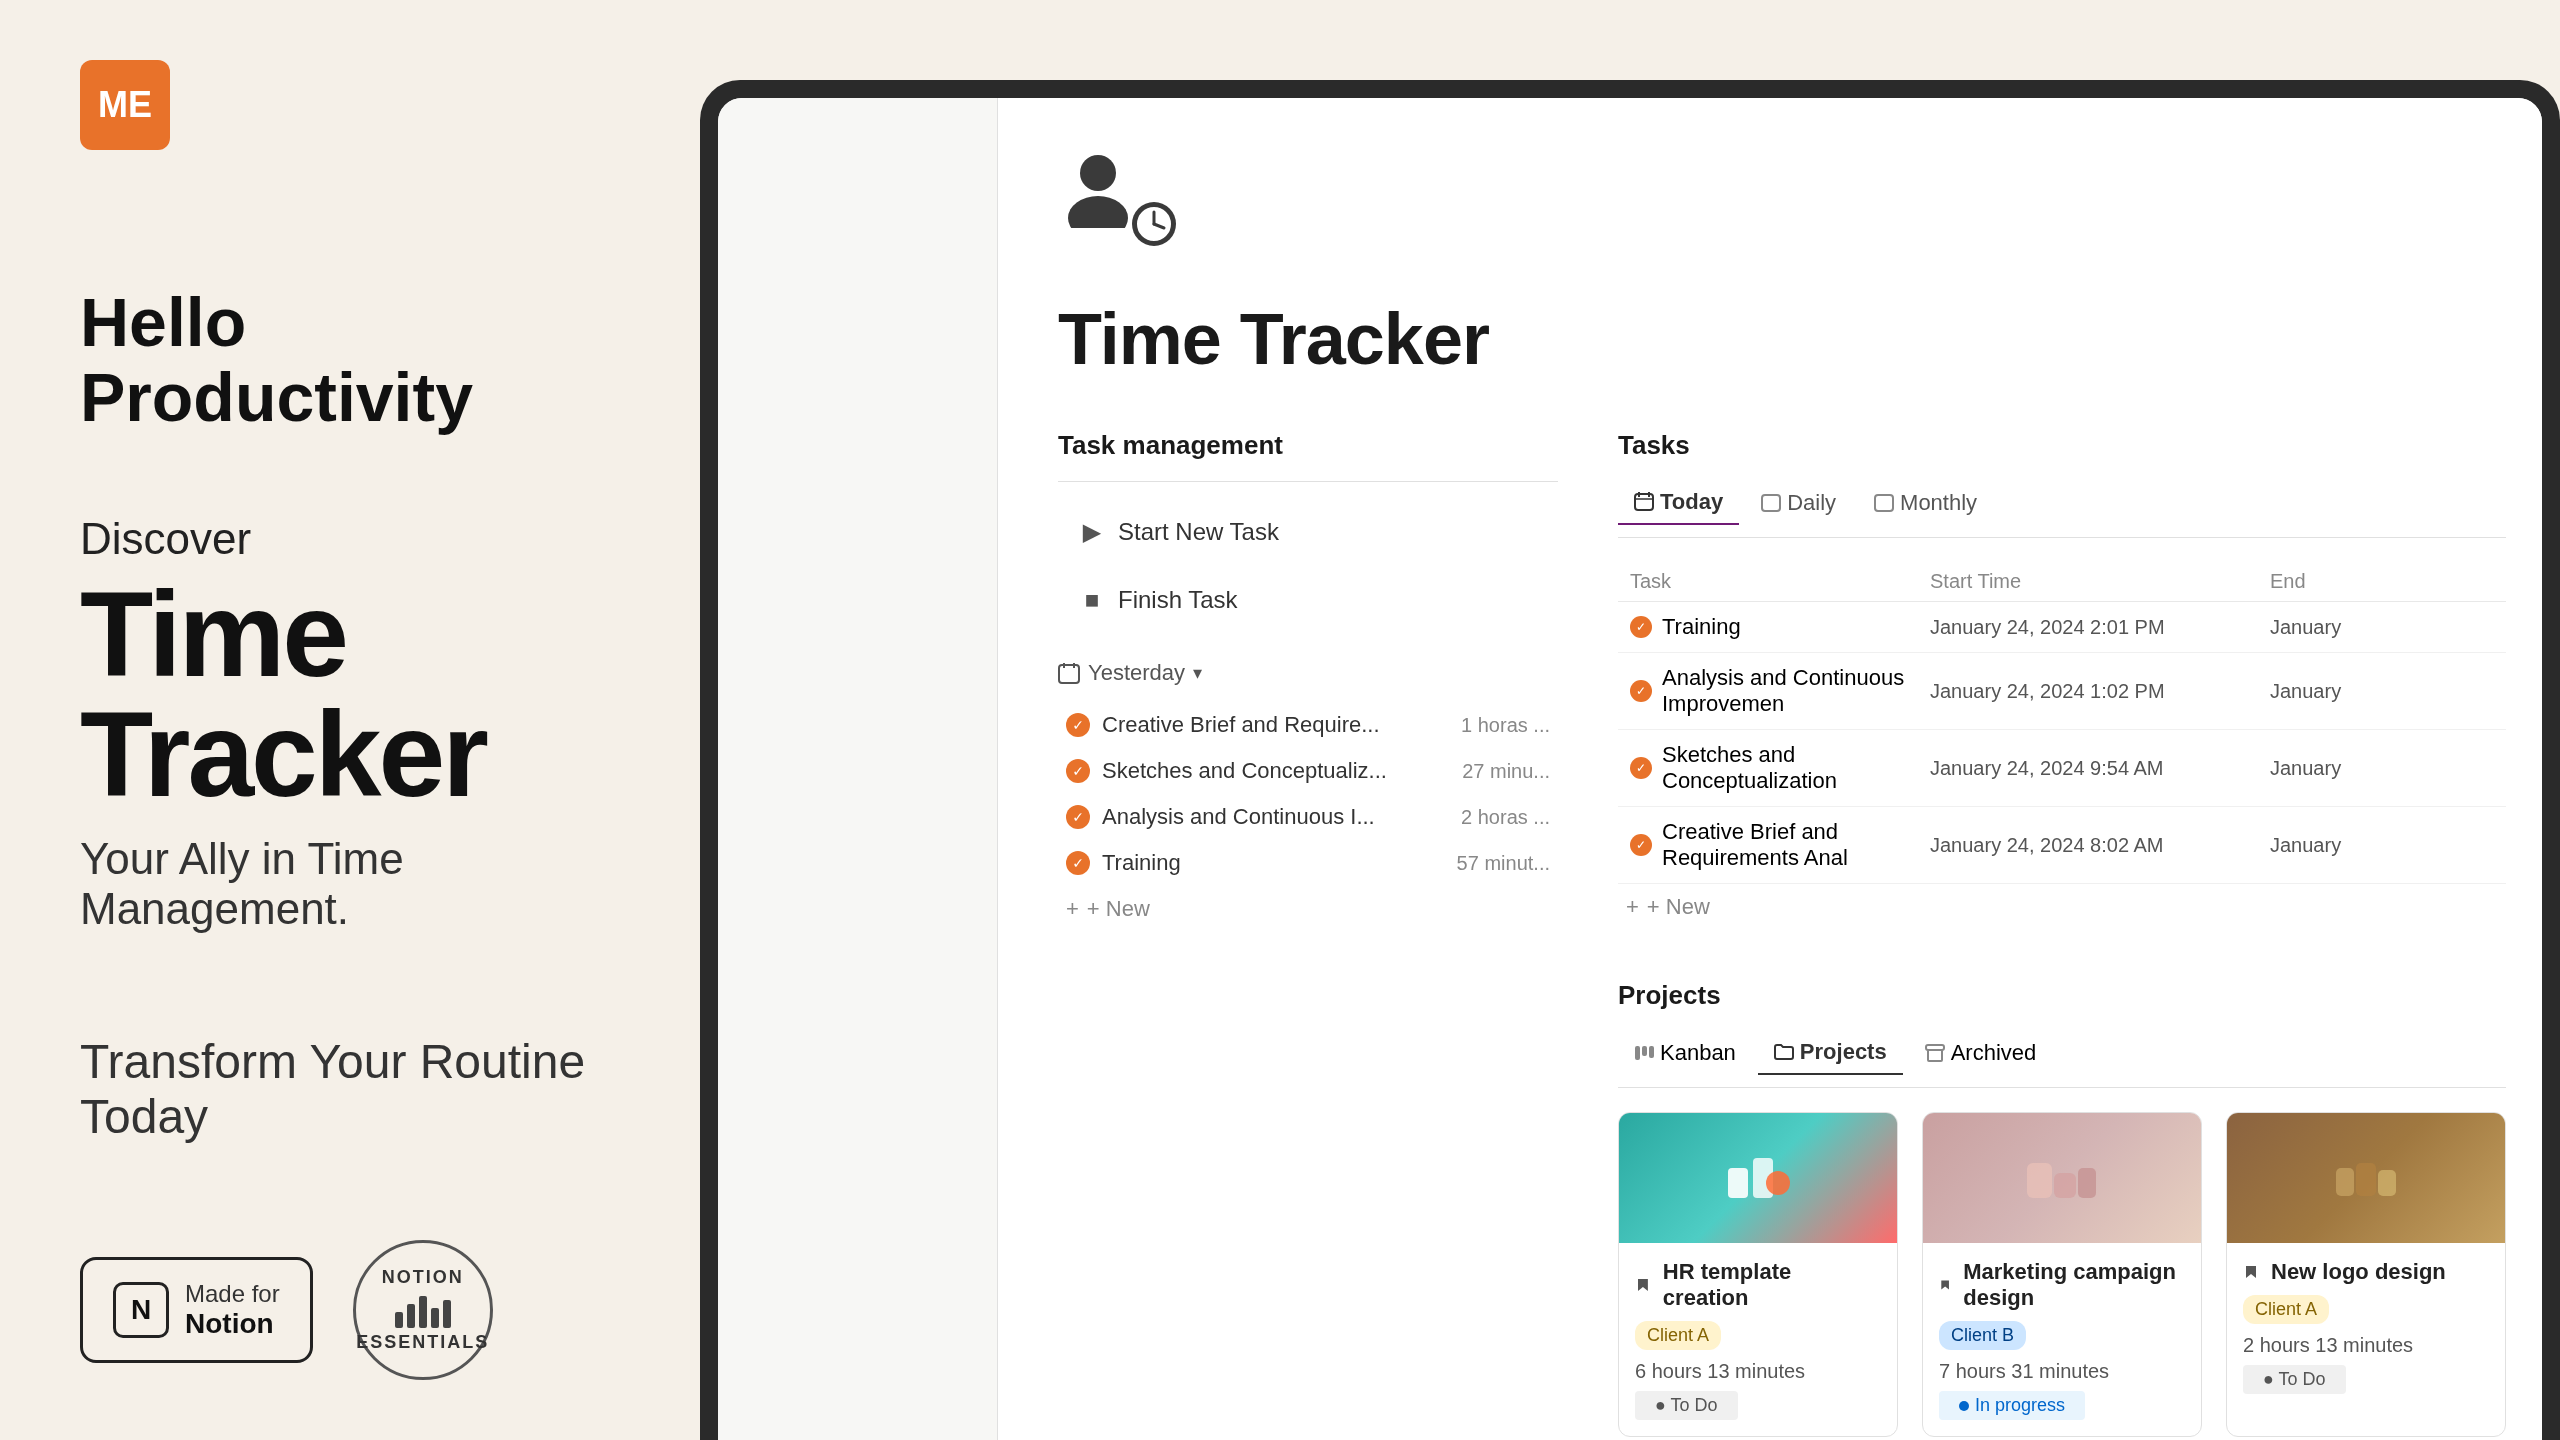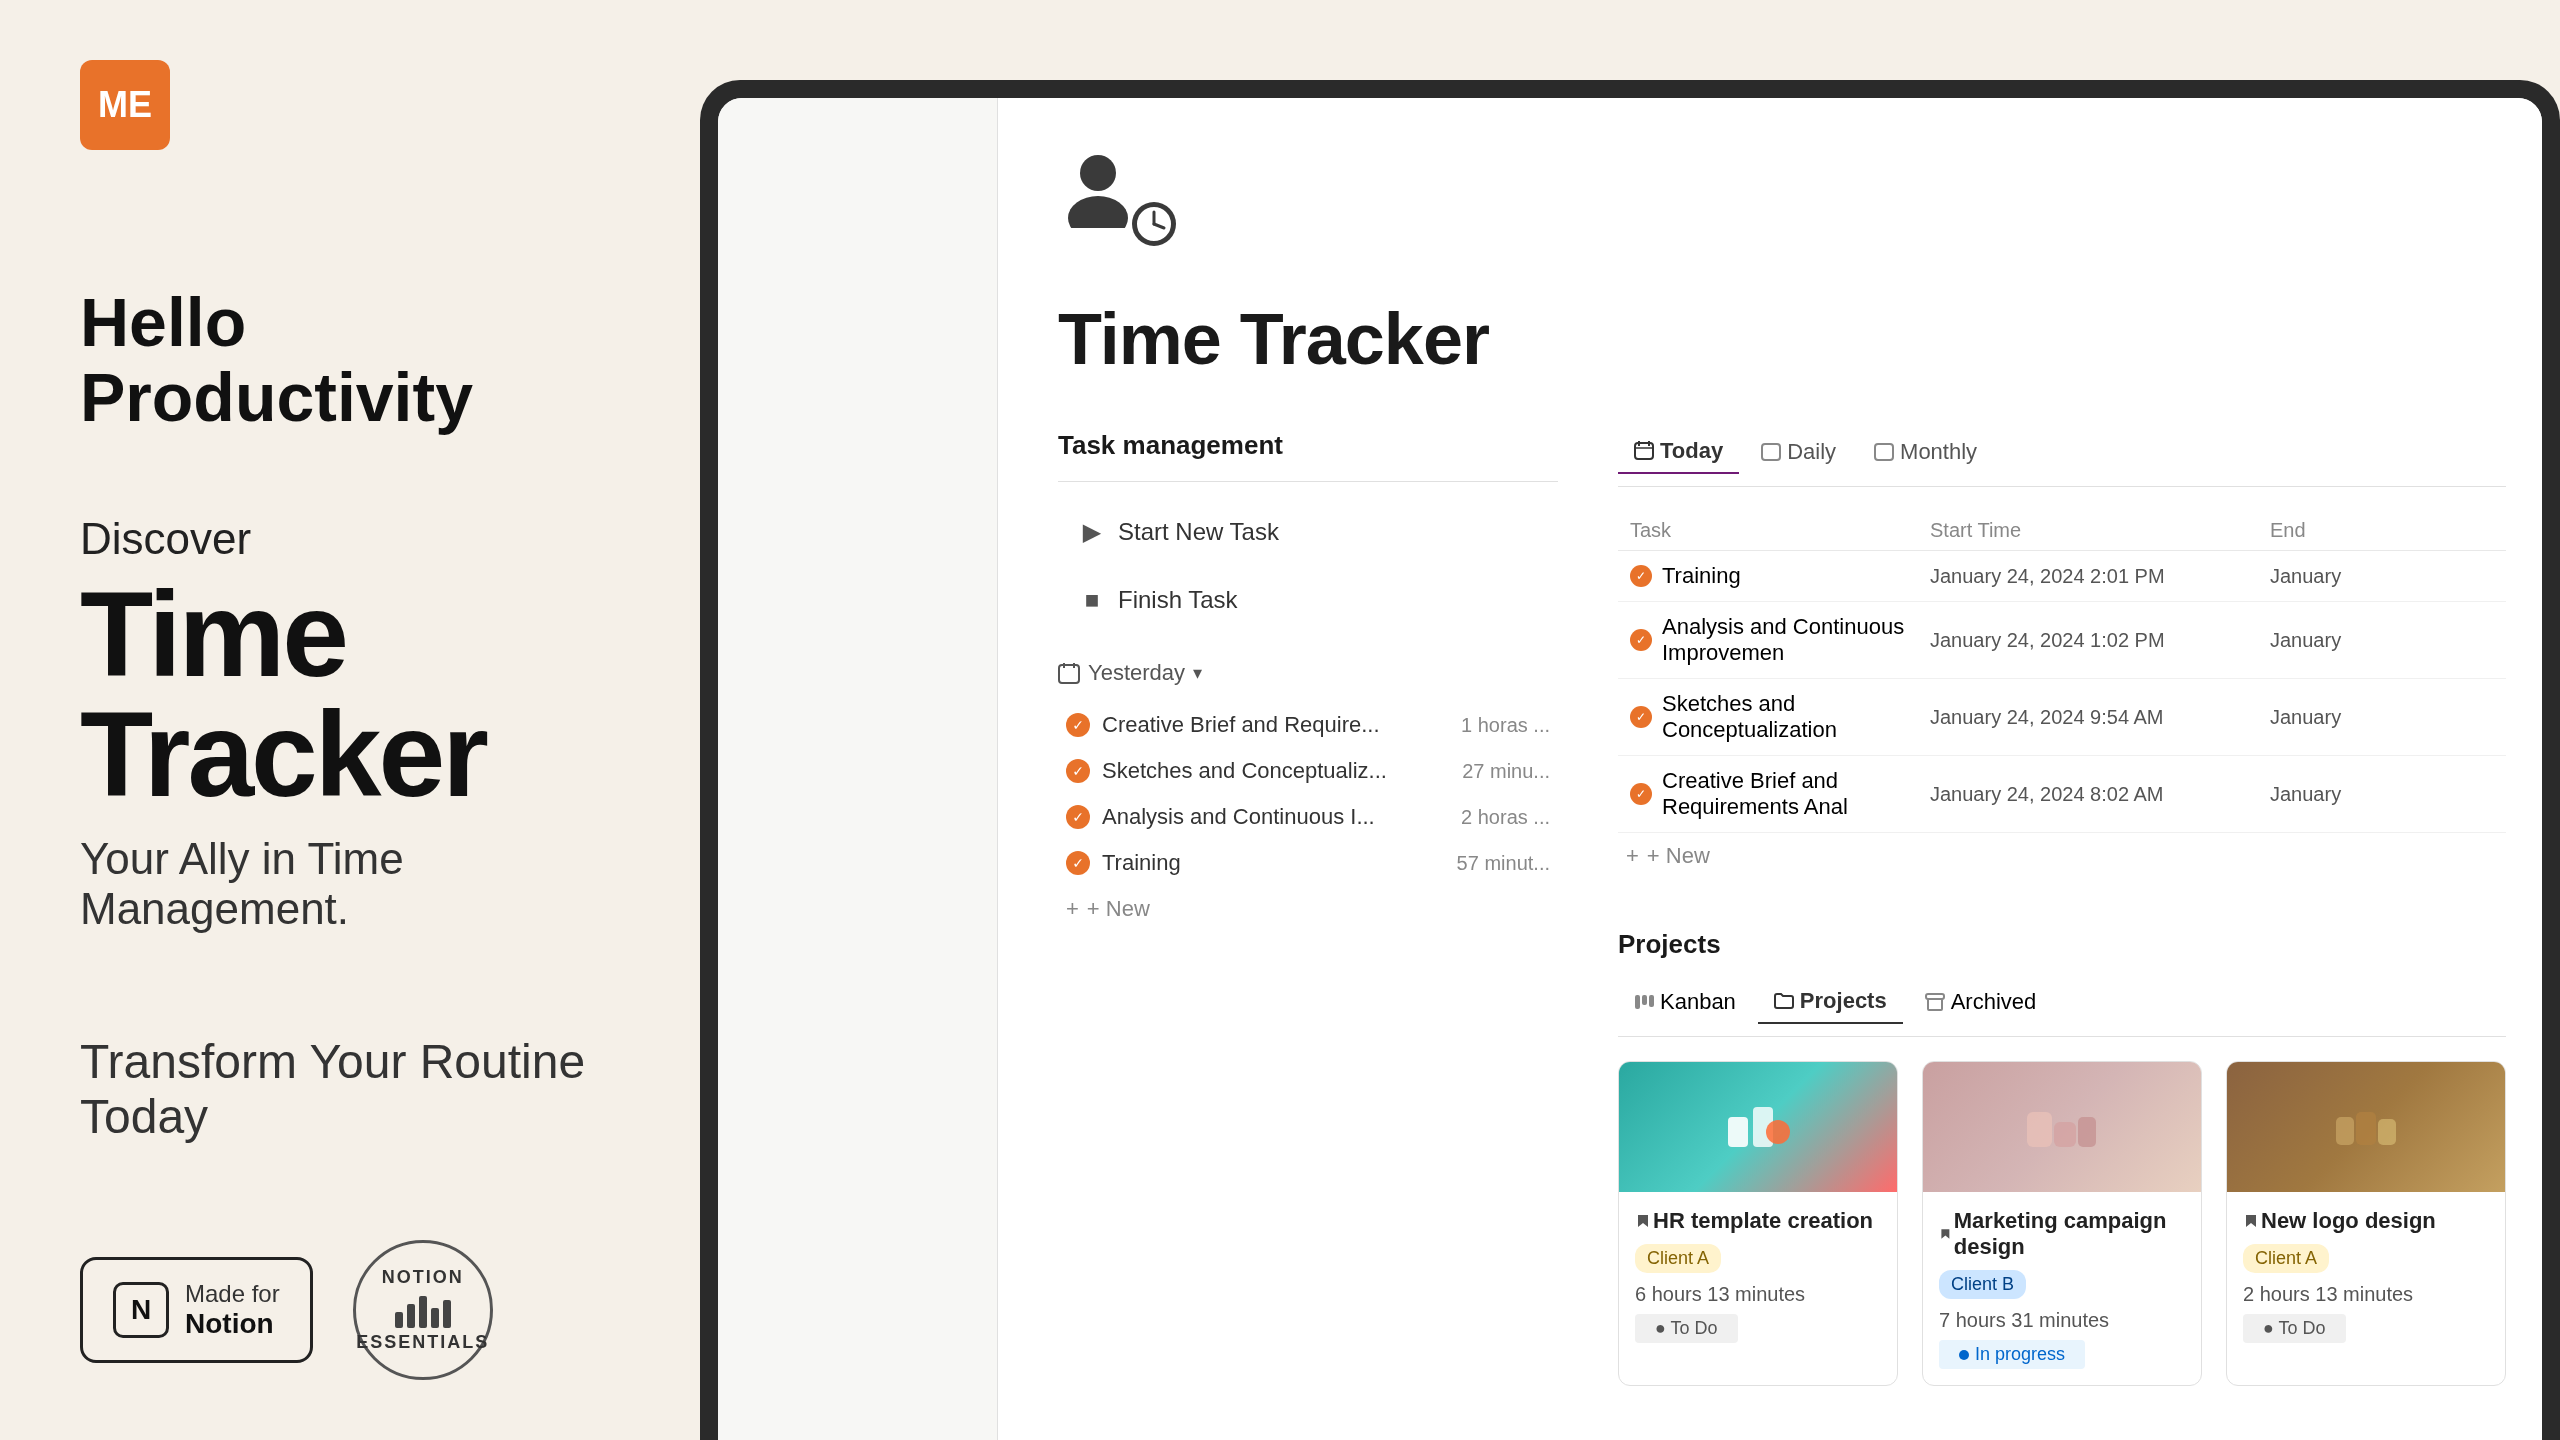--- a/index.html
+++ b/index.html
@@ -508,21 +508,21 @@
       padding: 16px;
     }
 
     .card-title {
       font-size: 22px;
       font-weight: 600;
       color: #222;
       margin-bottom: 10px;
       display: flex;
       align-items: center;
-      gap: 2px;
+      gap: 12px;
     }
 
     .card-client {
       display: inline-block;
       padding: 4px 12px;
       border-radius: 12px;
       font-size: 18px;
       margin-bottom: 10px;
     }
 
@@ -678,20 +678,21 @@
 
               <div class="new-item">
                 <span>+</span>
                 <span>+ New</span>
               </div>
 
             </div>
 
             <div class="right-col">
 
+              <div class="tasks-header">Tasks</div>
 
               <div class="tabs-row">
                 <div class="tab-item active">
                   <svg width="20" height="20" viewBox="0 0 20 20">
                     <rect x="1" y="2" width="18" height="16" rx="3" fill="none" stroke="#333" stroke-width="2"></rect>
                     <line x1="5" y1="0" x2="5" y2="5" stroke="#333" stroke-width="2"></line>
                     <line x1="15" y1="0" x2="15" y2="5" stroke="#333" stroke-width="2"></line>
                     <line x1="1" y1="7" x2="19" y2="7" stroke="#333" stroke-width="1.5"></line>
                   </svg>
                   <span>Today</span>

